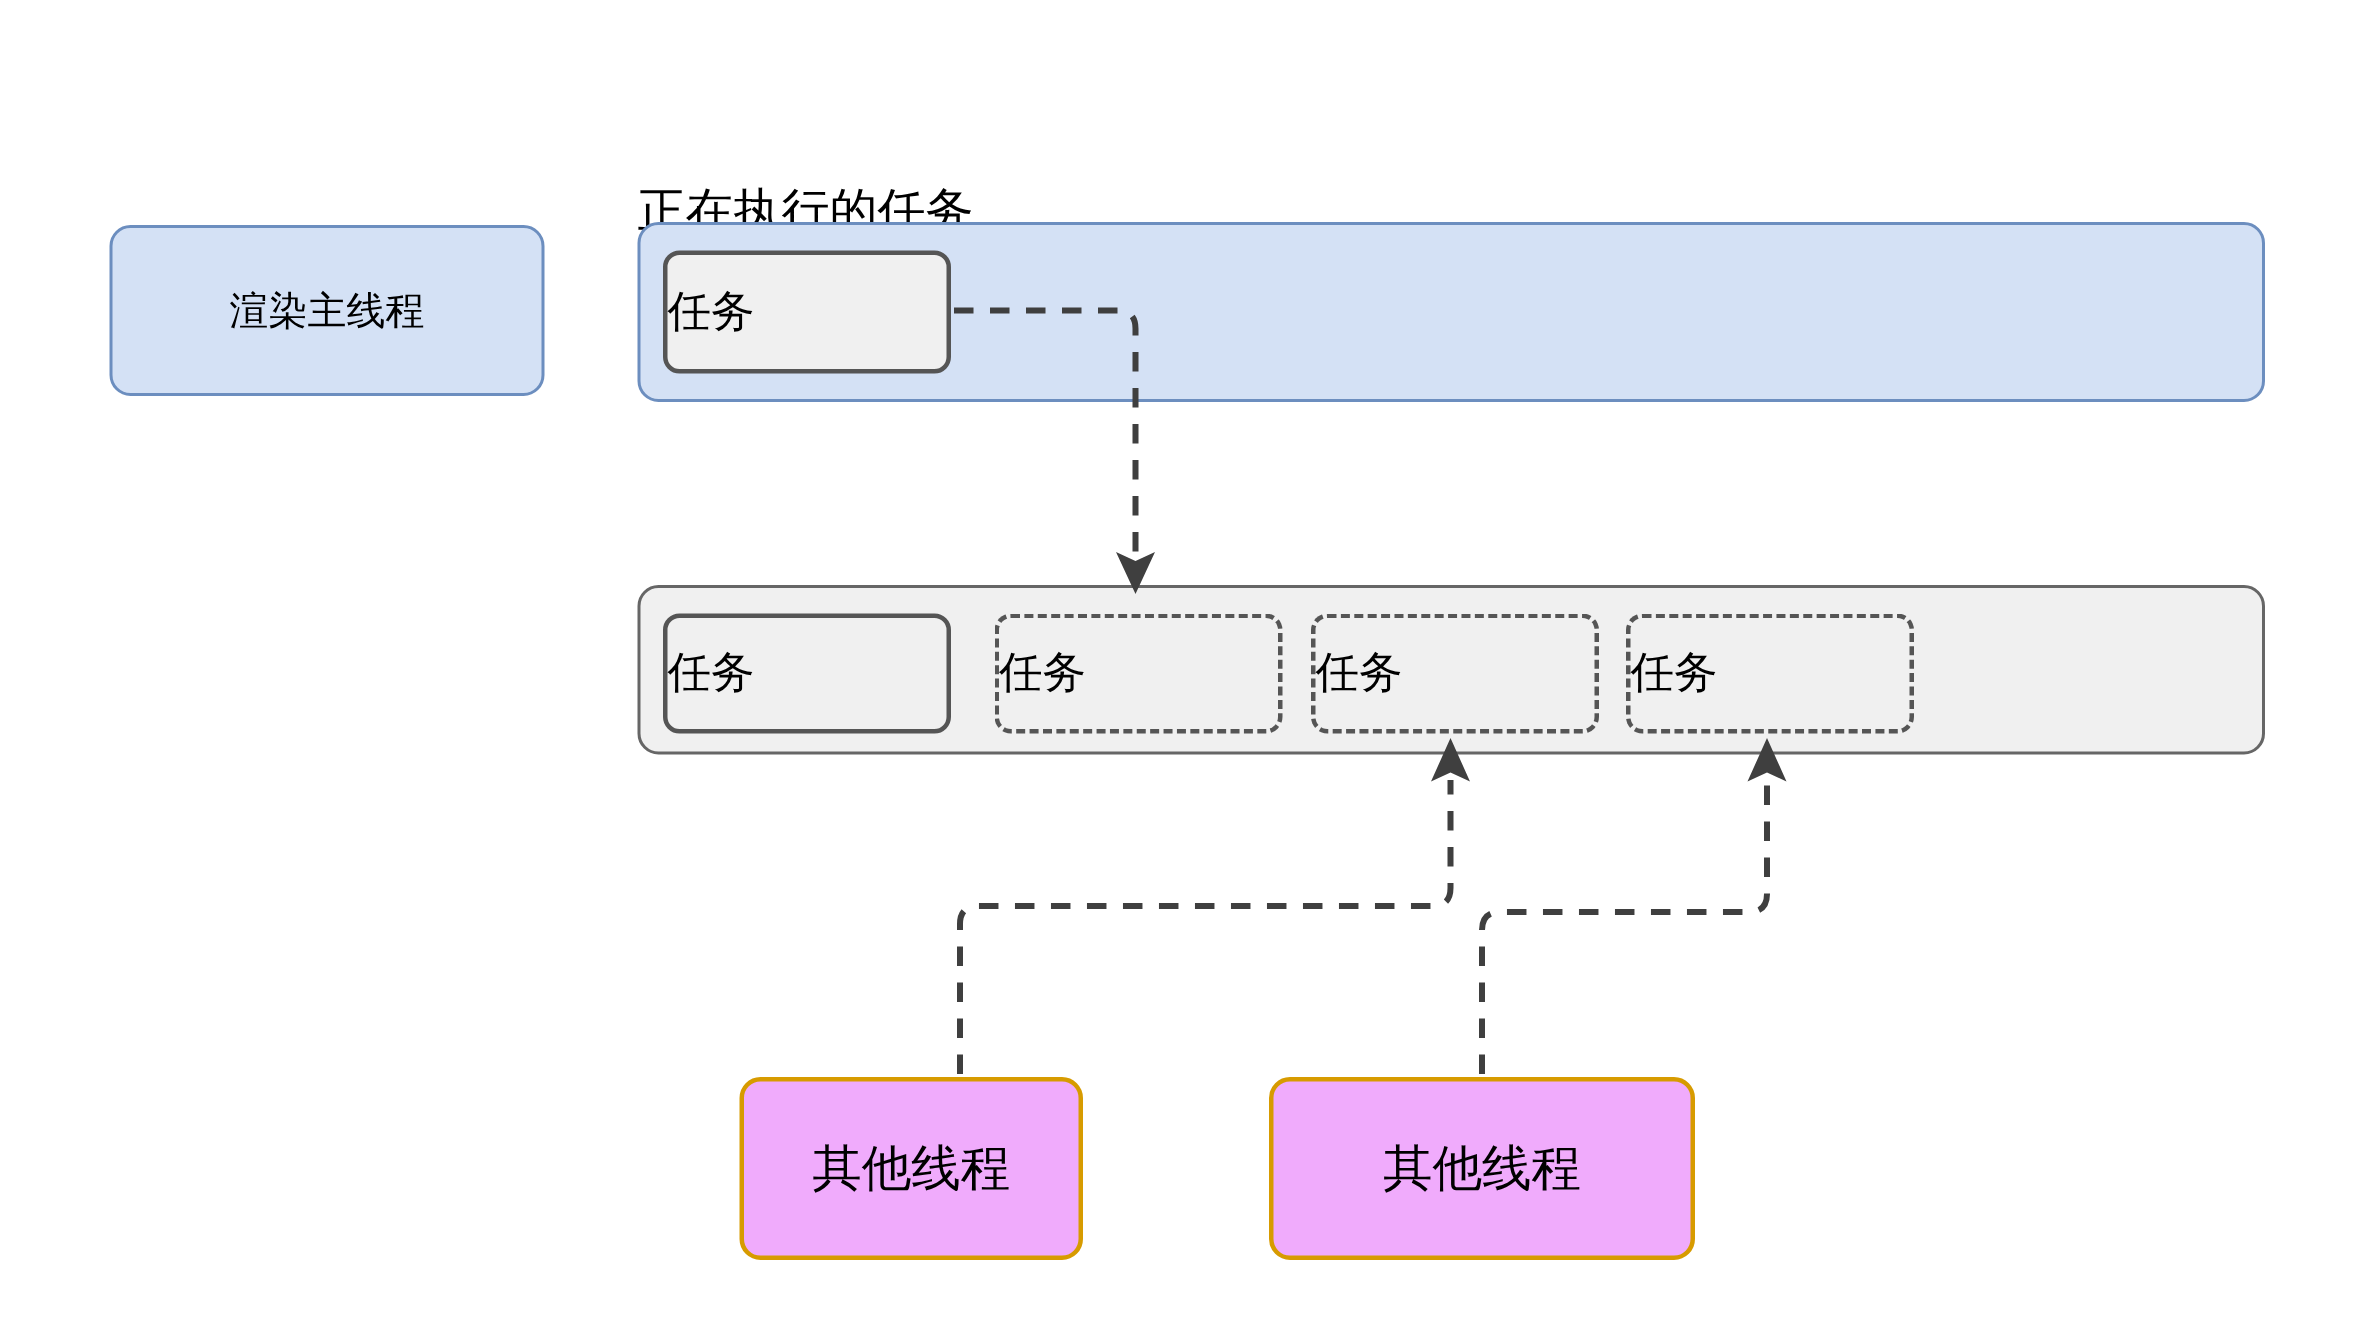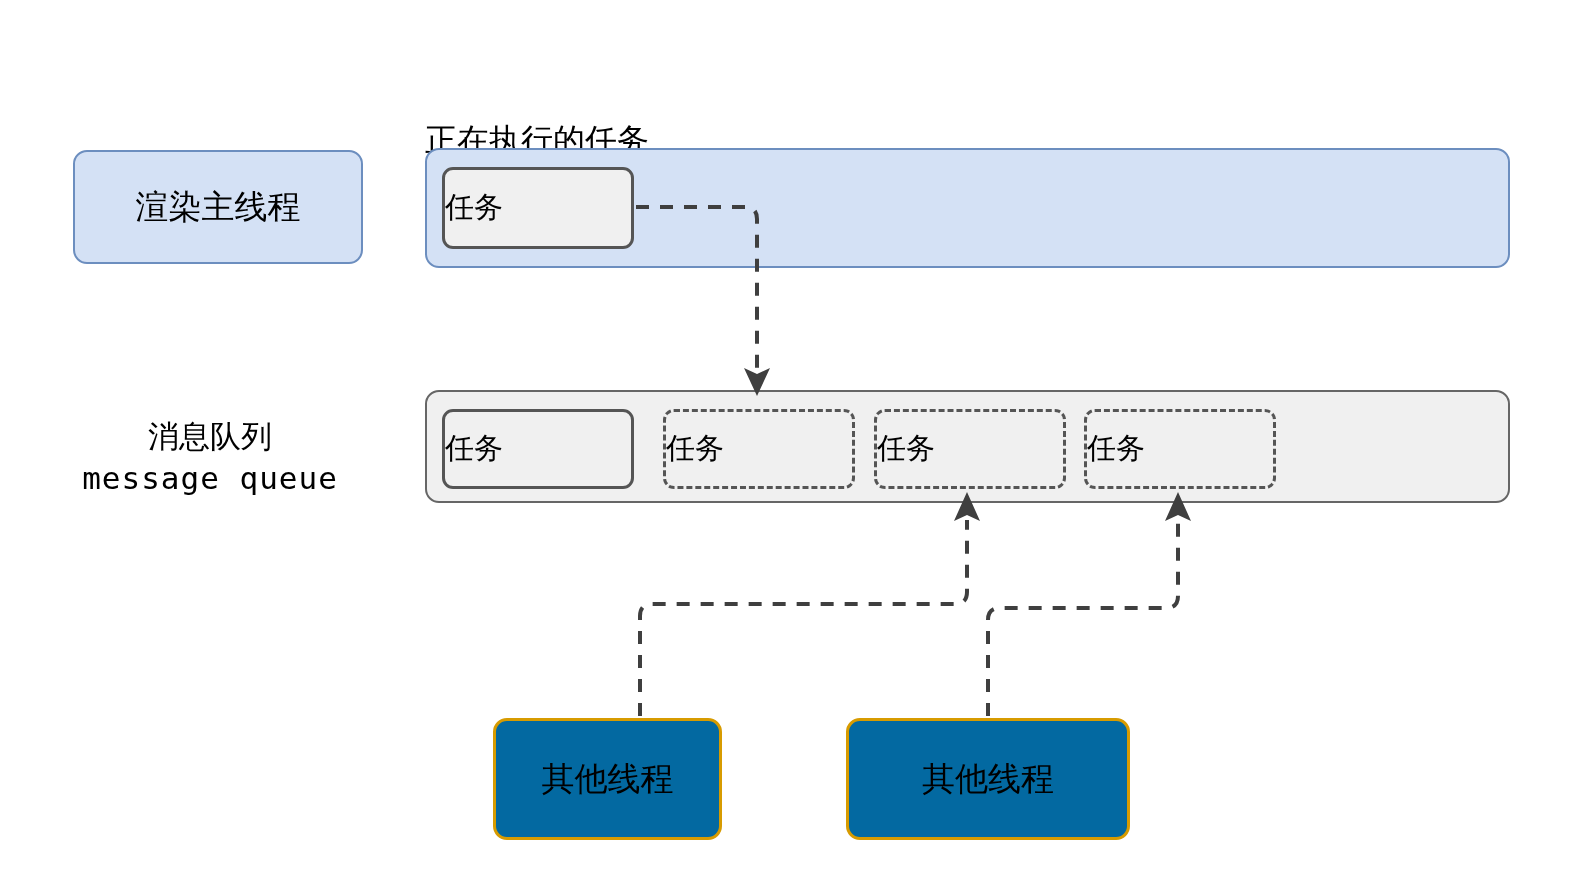--- a/index.html
+++ b/index.html
@@ -31,21 +31,21 @@
 
   
   #thread-label-box {
     left: 73px;
     top: 150px;
     width: 290px;
     height: 114px;
     background: #d4e1f5;
     border: 2px solid #6c8ebf;
     border-radius: 14px;
-    font-size: 33px;
+    font-size: 26px;
   }
 
   
   #running-task-caption {
     left: 425px;
     top: 74px;
     width: 420px;
     height: 48px;
     justify-content: flex-start;
     font-size: 32px;
@@ -125,21 +125,21 @@
   #queued-task-3 { left: 874px;  top: 409px; width: 192px; height: 80px; }
   #queued-task-4 { left: 1084px; top: 409px; width: 192px; height: 80px; }
 
   
   .worker-box {
     position: absolute;
     box-sizing: border-box;
     display: flex;
     align-items: center;
     justify-content: center;
-    background: #0369a1;
+    background: #f0abfc;
     border: 3px solid #d79b00;
     border-radius: 14px;
     font-size: 33px;
   }
   #worker-thread-1 { left: 493px; top: 718px; width: 229px; height: 122px; }
   #worker-thread-2 { left: 846px; top: 718px; width: 284px; height: 122px; }
 
   
   #connectors {
     position: absolute;
@@ -162,24 +162,20 @@
   <div class="node" id="running-task-caption">
     <span>正在执行的任务</span>
   </div>
 
   <div class="node" id="main-thread-lane"></div>
 
   <div class="task-chip solid" id="running-task">
     <span>任务</span>
   </div>
 
-  <div class="node" id="queue-label">
-    <span class="cn">消息队列</span>
-    <span class="en">message queue</span>
-  </div>
 
   <div class="node" id="message-queue-lane"></div>
 
   <div class="task-chip solid" id="queued-task-1">
     <span>任务</span>
   </div>
   <div class="task-chip dashed" id="queued-task-2">
     <span>任务</span>
   </div>
   <div class="task-chip dashed" id="queued-task-3">

